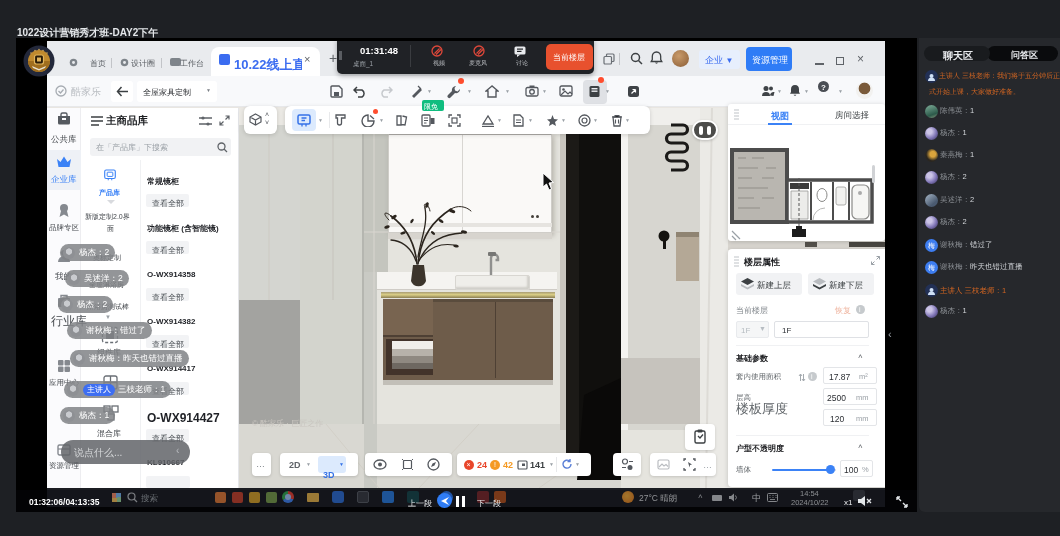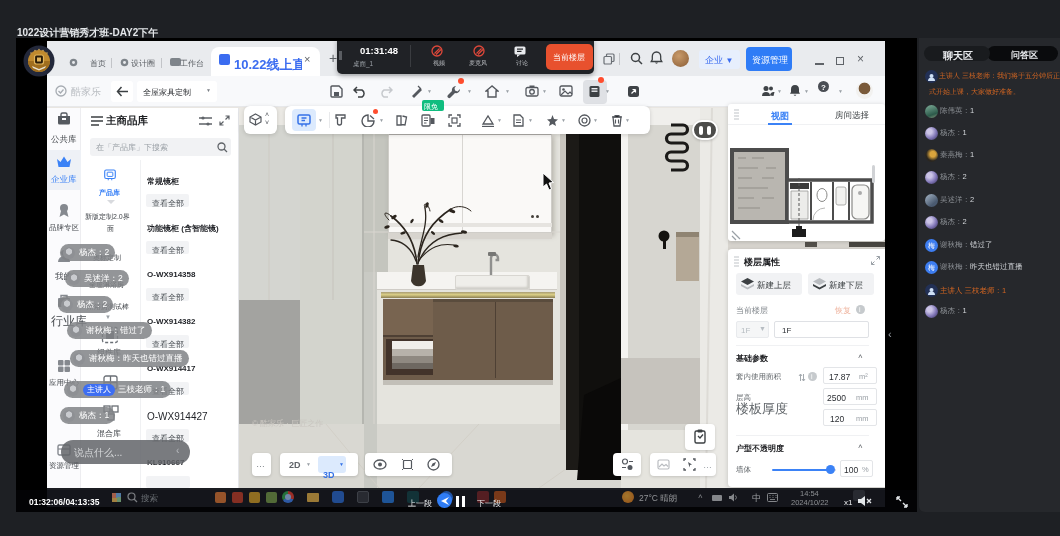--- a/index.html
+++ b/index.html
@@ -269,21 +269,21 @@
         <div class="tx" style="left:105px;top:137px;font-size:8px;color:#4b5055">查看全部</div>
  <div class="tx" style="left:100px;top:162px;font-size:8px;font-weight:700;color:#1f2126">O-WX914358</div>
  <div class="a" style="left:99px;top:180px;width:43px;height:13px;background:#f2f3f5;border-radius:2px"></div>
         <div class="tx" style="left:105px;top:184px;font-size:8px;color:#4b5055">查看全部</div>
  <div class="tx" style="left:100px;top:209px;font-size:8px;font-weight:700;color:#1f2126">O-WX914382</div>
  <div class="a" style="left:99px;top:227px;width:43px;height:13px;background:#f2f3f5;border-radius:2px"></div>
         <div class="tx" style="left:105px;top:231px;font-size:8px;color:#4b5055">查看全部</div>
  <div class="tx" style="left:100px;top:256px;font-size:8px;font-weight:700;color:#1f2126">O-WX914417</div>
  <div class="a" style="left:99px;top:274px;width:43px;height:13px;background:#f2f3f5;border-radius:2px"></div>
         <div class="tx" style="left:105px;top:278px;font-size:8px;color:#4b5055">查看全部</div>
- <div class="tx" style="left:100px;top:303px;font-size:10px;font-weight:400;color:#1f2126">O-WX914427</div>
+ <div class="tx" style="left:100px;top:303px;font-size:12px;font-weight:700;color:#1f2126">O-WX914427</div>
  <div class="a" style="left:99px;top:321px;width:43px;height:13px;background:#f2f3f5;border-radius:2px"></div>
         <div class="tx" style="left:105px;top:325px;font-size:8px;color:#4b5055">查看全部</div>
  <div class="tx" style="left:100px;top:350px;font-size:8px;font-weight:700;color:#1f2126">KL910667</div>
  <div class="a" style="left:99px;top:368px;width:44px;height:12px;background:#f2f3f5;border-radius:2px"></div>
 </div>
 <div class="a" style="left:192px;top:70px;width:9px;height:22px;background:#fff;border-radius:0 4px 4px 0;box-shadow:1px 0 3px rgba(0,0,0,.12)"></div>
 <div class="tx" style="left:194px;top:75px;font-size:8px;color:#9aa0a6">‹</div>
 <div class="a" id="scene" style="left:192px;top:67px;width:646px;height:380px;overflow:hidden;background:#e5e4de">
  <div class="a" style="left:0;top:0;width:61px;height:17px;background:#ebe9e4"></div>
         <div class="a" style="left:0;top:17px;width:61px;height:175px;background:#d4d5d0"></div>
@@ -552,20 +552,39 @@
           <circle cx="7" cy="5.5" r="2" fill="#54585e"></circle>
         </svg>
  <svg class="a" style="left:36px;top:5px" width="13" height="13" viewBox="0 0 13 13">
           <rect x="2.5" y="2.5" width="8" height="8" rx="1" fill="none" stroke="#54585e" stroke-width="1.2"></rect>
           <path d="M2.5 2.5 L1 1 M10.5 2.5 L12 1 M2.5 10.5 L1 12 M10.5 10.5 L12 12" stroke="#54585e" stroke-width="1"></path>
         </svg>
  <svg class="a" style="left:62px;top:5px" width="13" height="13" viewBox="0 0 13 13">
           <circle cx="6.5" cy="6.5" r="5.5" fill="none" stroke="#54585e" stroke-width="1.3"></circle>
           <path d="M9 4 L7.5 7.5 L4 9 L5.5 5.5 Z" fill="#54585e"></path>
         </svg>
+</div>
+<div class="a" style="left:410px;top:412px;width:134px;height:23px;background:#fff;border-radius:4px;box-shadow:0 1px 3px rgba(0,0,0,.15)">
+ <div class="a" style="left:7px;top:7px;width:10px;height:10px;border-radius:50%;background:#e8462b"></div>
+        <div class="tx" style="left:9.5px;top:8px;font-size:7px;color:#fff">×</div>
+ <div class="tx" style="left:20px;top:7px;font-size:9px;font-weight:700;color:#e8462b">24</div>
+ <div class="a" style="left:33px;top:7px;width:10px;height:10px;border-radius:50%;background:#f59a23"></div>
+        <div class="tx" style="left:37px;top:8px;font-size:7px;color:#fff">!</div>
+ <div class="tx" style="left:46px;top:7px;font-size:9px;font-weight:700;color:#f59a23">42</div>
+ <svg class="a" style="left:60px;top:6px" width="11" height="11" viewBox="0 0 11 11">
+          <rect x="1" y="2" width="9" height="8" rx="1" fill="none" stroke="#54585e" stroke-width="1.2"></rect>
+          <rect x="5" y="4.5" width="3" height="2.5" fill="#54585e"></rect>
+        </svg>
+ <div class="tx" style="left:73px;top:7px;font-size:9px;font-weight:700;color:#3c4043">141</div>
+ <div class="tx" style="left:92px;top:8px;font-size:5px;color:#9aa0a6">▼</div>
+ <div class="a" style="left:99px;top:4px;width:1px;height:15px;background:#e8e9eb"></div>
+ <svg class="a" style="left:104px;top:5px" width="12" height="12" viewBox="0 0 12 12">
+          <path d="M10 6 a4 4 0 1 1 -1.5-3 M9 1 v2.5 h-2.5" fill="none" stroke="#5a7fd6" stroke-width="1.4"></path>
+        </svg>
+ <div class="tx" style="left:118px;top:8px;font-size:5px;color:#9aa0a6">▼</div>
 </div>
 <div class="a" style="left:566px;top:412px;width:28px;height:23px;background:#fff;border-radius:4px;box-shadow:0 1px 3px rgba(0,0,0,.15)">
  <svg class="a" style="left:8px;top:5px" width="13" height="13" viewBox="0 0 13 13">
           <circle cx="4" cy="3.5" r="2.5" fill="none" stroke="#54585e" stroke-width="1.2"></circle>
           <circle cx="9" cy="9.5" r="2.5" fill="#54585e"></circle>
           <path d="M8 3.5 H12 M1 9.5 H5" stroke="#54585e" stroke-width="1.2"></path>
         </svg>
 </div>
 <div class="a" style="left:603px;top:412px;width:66px;height:23px;background:#fff;border-radius:4px;box-shadow:0 1px 3px rgba(0,0,0,.15)">
  <svg class="a" style="left:7px;top:6px" width="13" height="11" viewBox="0 0 13 11">

